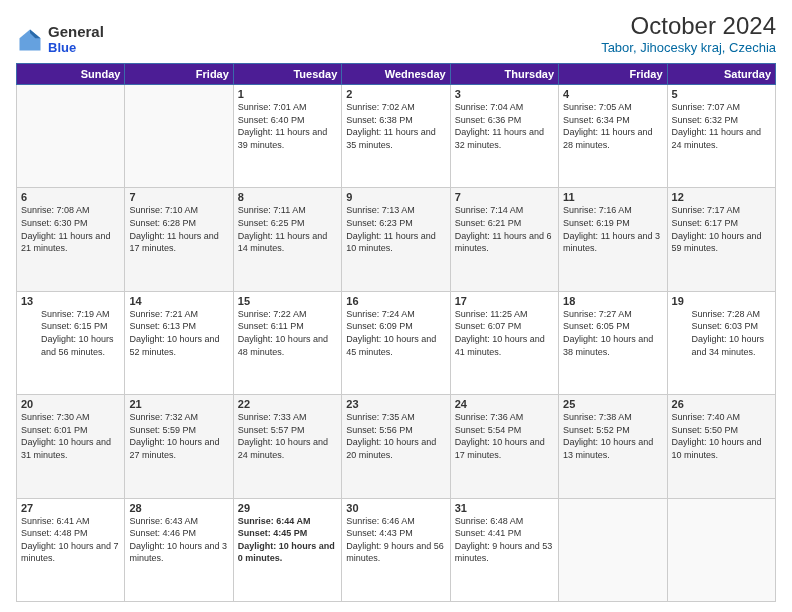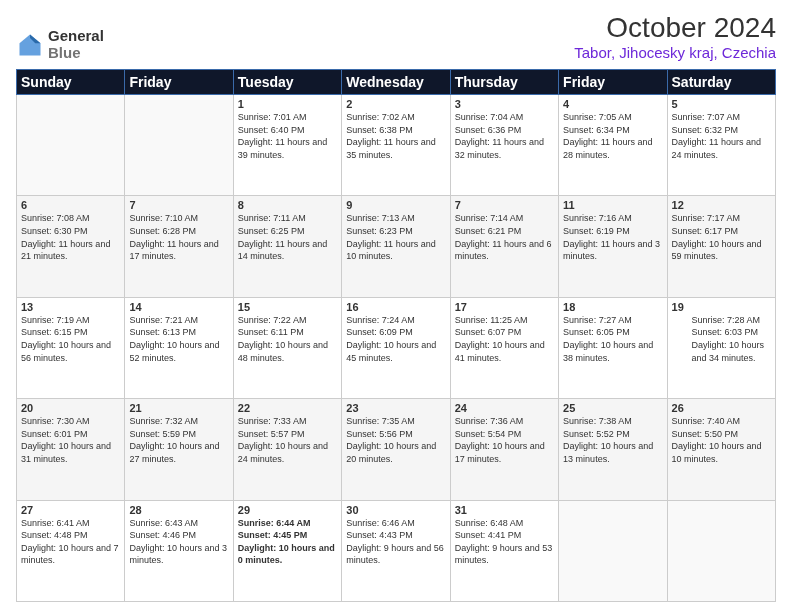--- a/index.html
+++ b/index.html
@@ -32,53 +32,53 @@
       display: flex;
       flex-direction: column;
       line-height: 1.1;
     }
     .logo-general {
       font-size: 15px;
       font-weight: bold;
       color: #333;
     }
     .logo-blue {
-      font-size: 15px;
+      font-size: 13px;
       font-weight: bold;
-      color: #737373;
+      color: #1d4ed8;
     }
     .logo-icon {
       width: 28px;
       height: 28px;
     }
     .title-block {
       text-align: right;
     }
     .month-title {
-      font-size: 28px;
+      font-size: 24px;
       color: #333;
       font-weight: normal;
     }
     .location {
-      font-size: 15px;
-      color: #6d28d9;
+      font-size: 13px;
+      color: #0369a1;
     }
     .calendar {
       flex: 1;
       border-collapse: collapse;
       width: 100%;
       table-layout: fixed;
     }
     .calendar thead th {
-      background: #0f172a;
+      background: #4c1d95;
       color: #fff;
-      font-size: 14px;
+      font-size: 11px;
       font-weight: bold;
       padding: 4px 4px;
-      text-align: left;
+      text-align: right;
       border: 1px solid #3a6aaa;
     }
     .calendar tbody td {
       border: 1px solid #ccc;
       vertical-align: top;
       padding: 3px 4px;
       font-size: 9.5px;
       color: #333;
       background: #fff;
       height: 88px;
@@ -209,21 +209,21 @@
           <td>
             <span class="day-number">12</span>
             <div class="cell-info" style="white-space: pre-line;">Sunrise: 7:17 AM
 Sunset: 6:17 PM
 Daylight: 10 hours and 59 minutes.</div>
           </td>
         </tr>
         <tr>
           <td>
             <span class="day-number">13</span>
-            <div class="cell-info" style="white-space: pre-line;">Sunrise: 7:19 AM
+            <div class="cell-info" style="white-space: pre-line; margin-left: 20px;">Sunrise: 7:19 AM
 Sunset: 6:15 PM
 Daylight: 10 hours and 56 minutes.</div>
           </td>
           <td>
             <span class="day-number">14</span>
             <div class="cell-info" style="white-space: pre-line;">Sunrise: 7:21 AM
 Sunset: 6:13 PM
 Daylight: 10 hours and 52 minutes.</div>
           </td>
           <td>

